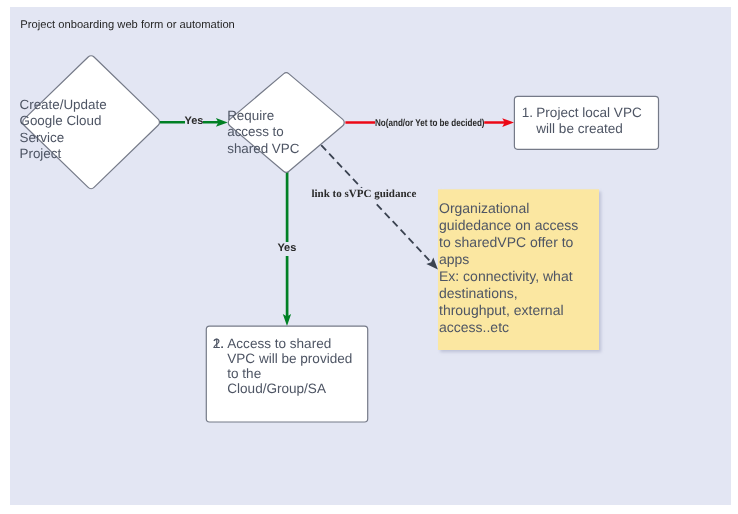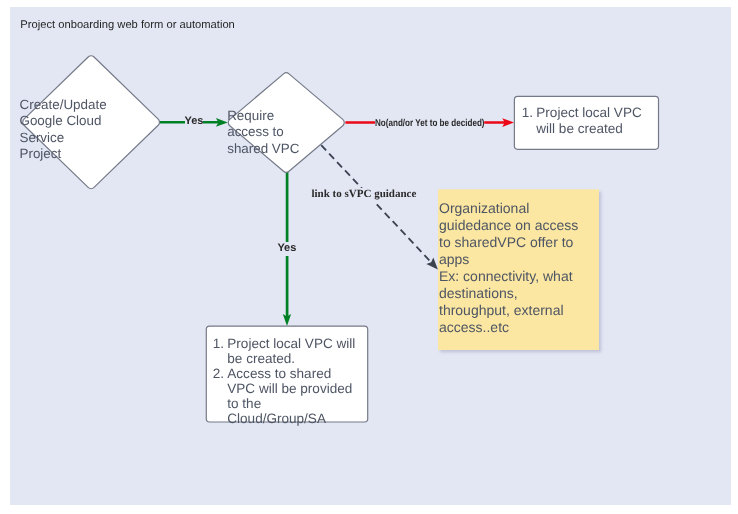--- a/index.html
+++ b/index.html
@@ -102,21 +102,21 @@
 shared VPC</div>
 
   <div class="listwrap" id="rbox-text">
     <ol class="numlist">
       <li><span class="n">1.</span><span>Project local VPC will be created</span></li>
     </ol>
   </div>
 
   <div class="listwrap" id="bbox-text">
     <ol class="numlist">
-      <li><span class="n">1.</span><span>Project local VPC will be created.</span></li>
+      <li><span class="n">1.</span></li>
       <li><span class="n">2.</span><span>Access to shared VPC will be provided to the Cloud/Group/SA</span></li>
     </ol>
   </div>
 
   <div class="txt" id="note-text">Organizational
 guidedance on access
 to sharedVPC offer to
 apps
 Ex: connectivity, what
 destinations,

